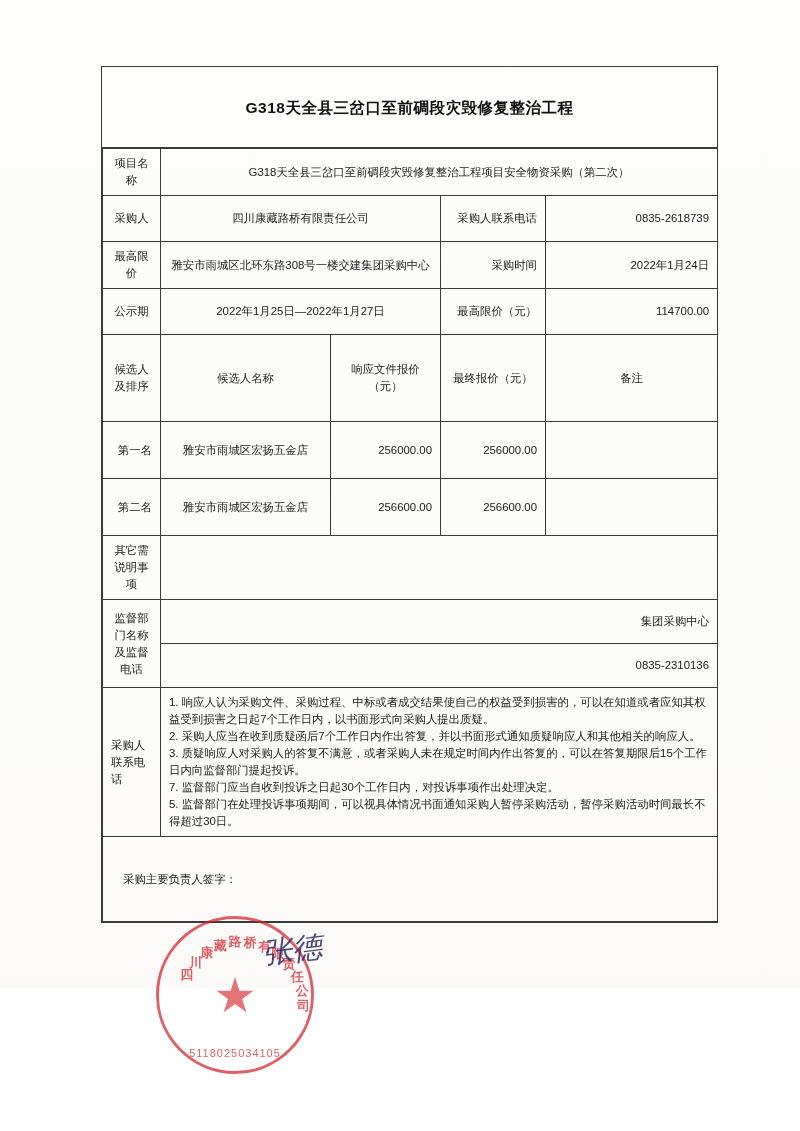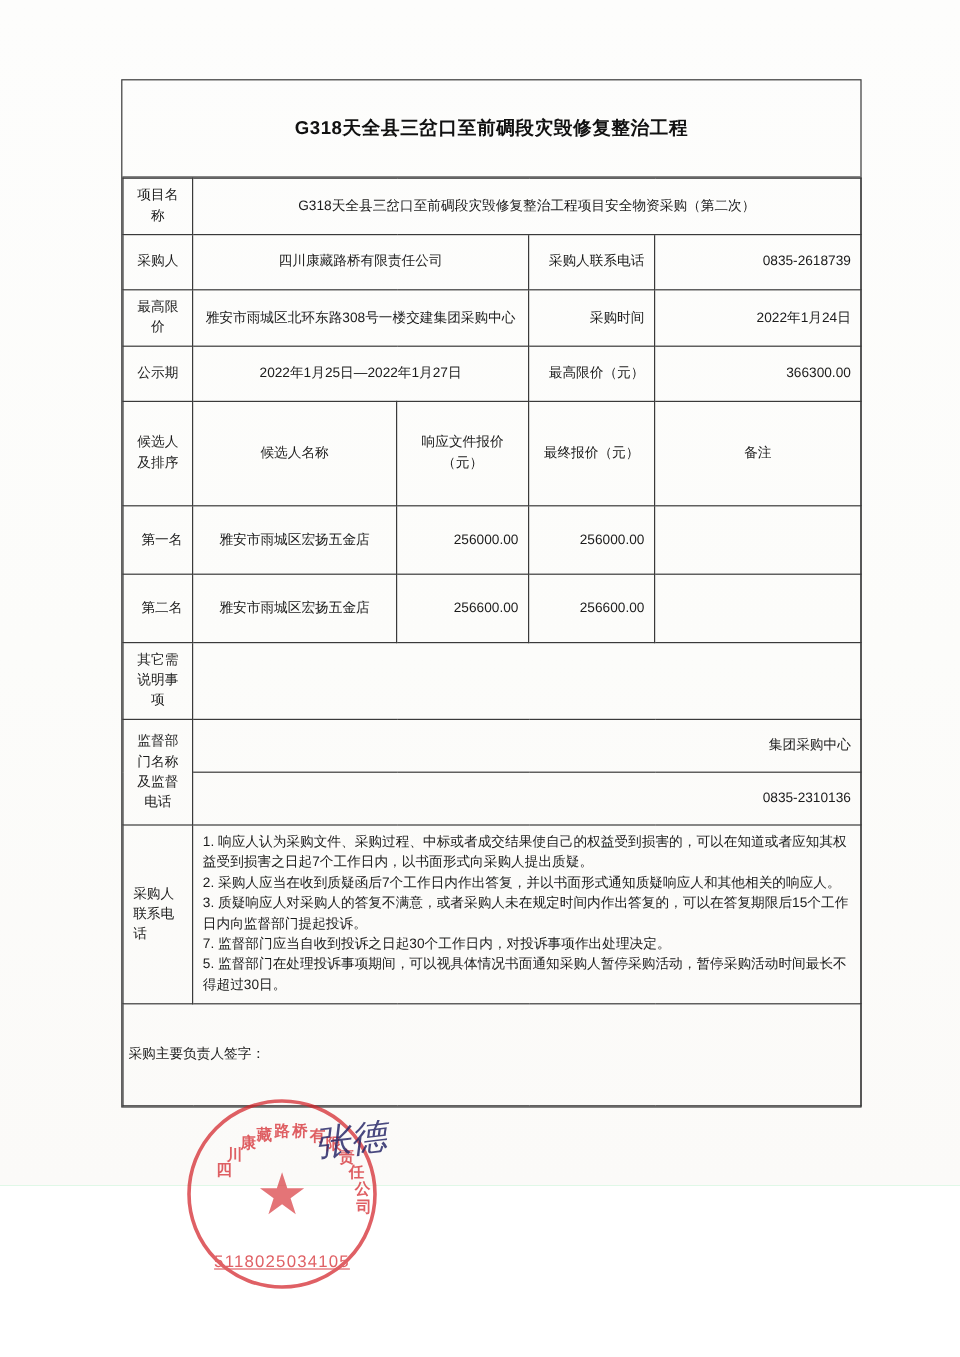--- a/index.html
+++ b/index.html
@@ -127,25 +127,24 @@
     color: #d4242a;
     font-weight: bold;
     transform-origin: 0 0;
     white-space: nowrap;
   }
   .seal-bottom-num {
     position: absolute;
     left: 50%;
     bottom: 12px;
     transform: translateX(-50%);
-    font-size: 14px;
+    font-size: 11px;
     color: #d4242a;
     letter-spacing: 1px;
     white-space: nowrap;
-    text-decoration: underline;
   }
   .signature {
     position: absolute;
     left: 262px;
     top: 930px;
     z-index: 6;
     color: #2b2b6b;
     font-family: "DejaVu Serif", serif;
     font-size: 30px;
     font-style: italic;
@@ -191,21 +190,21 @@
           <td class="lbl small-label">最高限价</td>
           <td class="v-left" colspan="2">雅安市雨城区北环东路308号一楼交建集团采购中心</td>
           <td class="v-center small-label">采购时间</td>
           <td class="v-center">2022年1月24日</td>
         </tr>
 
         <tr class="row-h-46">
           <td class="lbl small-label">公示期</td>
           <td class="v-left" colspan="2">2022年1月25日—2022年1月27日</td>
           <td class="v-center small-label">最高限价（元）</td>
-          <td class="v-center">366300.00</td>
+          <td class="v-center">114700.00</td>
         </tr>
 
         <tr class="cand-head">
           <td class="lbl small-label">候选人及排序</td>
           <td>候选人名称</td>
           <td>响应文件报价（元）</td>
           <td>最终报价（元）</td>
           <td>备注</td>
         </tr>
 
@@ -243,21 +242,21 @@
           <td colspan="4">
             <p class="note-p">1. 响应人认为采购文件、采购过程、中标或者成交结果使自己的权益受到损害的，可以在知道或者应知其权益受到损害之日起7个工作日内，以书面形式向采购人提出质疑。</p>
             <p class="note-p">2. 采购人应当在收到质疑函后7个工作日内作出答复，并以书面形式通知质疑响应人和其他相关的响应人。</p>
             <p class="note-p">3. 质疑响应人对采购人的答复不满意，或者采购人未在规定时间内作出答复的，可以在答复期限后15个工作日内向监督部门提起投诉。</p>
             <p class="note-p">7. 监督部门应当自收到投诉之日起30个工作日内，对投诉事项作出处理决定。</p>
             <p class="note-p">5. 监督部门在处理投诉事项期间，可以视具体情况书面通知采购人暂停采购活动，暂停采购活动时间最长不得超过30日。</p>
           </td>
         </tr>
 
         <tr class="sign-row">
-          <td class="sign-label" colspan="5" style="text-align:left; padding-left:4px;">采购主要负责人签字：</td>
+          <td class="sign-label" colspan="5" style="text-align:left; padding-left:20px;">采购主要负责人签字：</td>
         </tr>
       </tbody>
     </table>
   </div>
 
   <div class="signature">张德</div>
 
   <div class="seal">
     <div class="seal-inner"></div>
     <div class="star-glyph">★</div>

